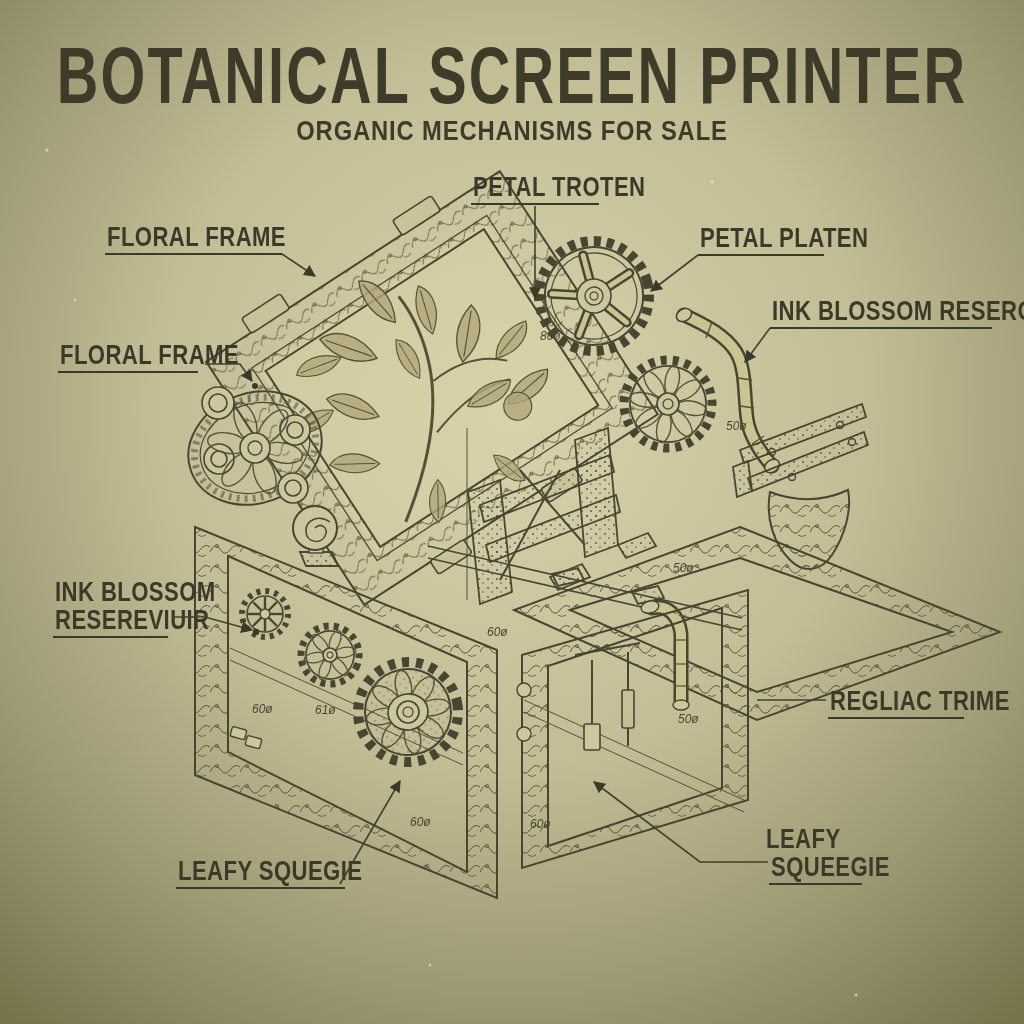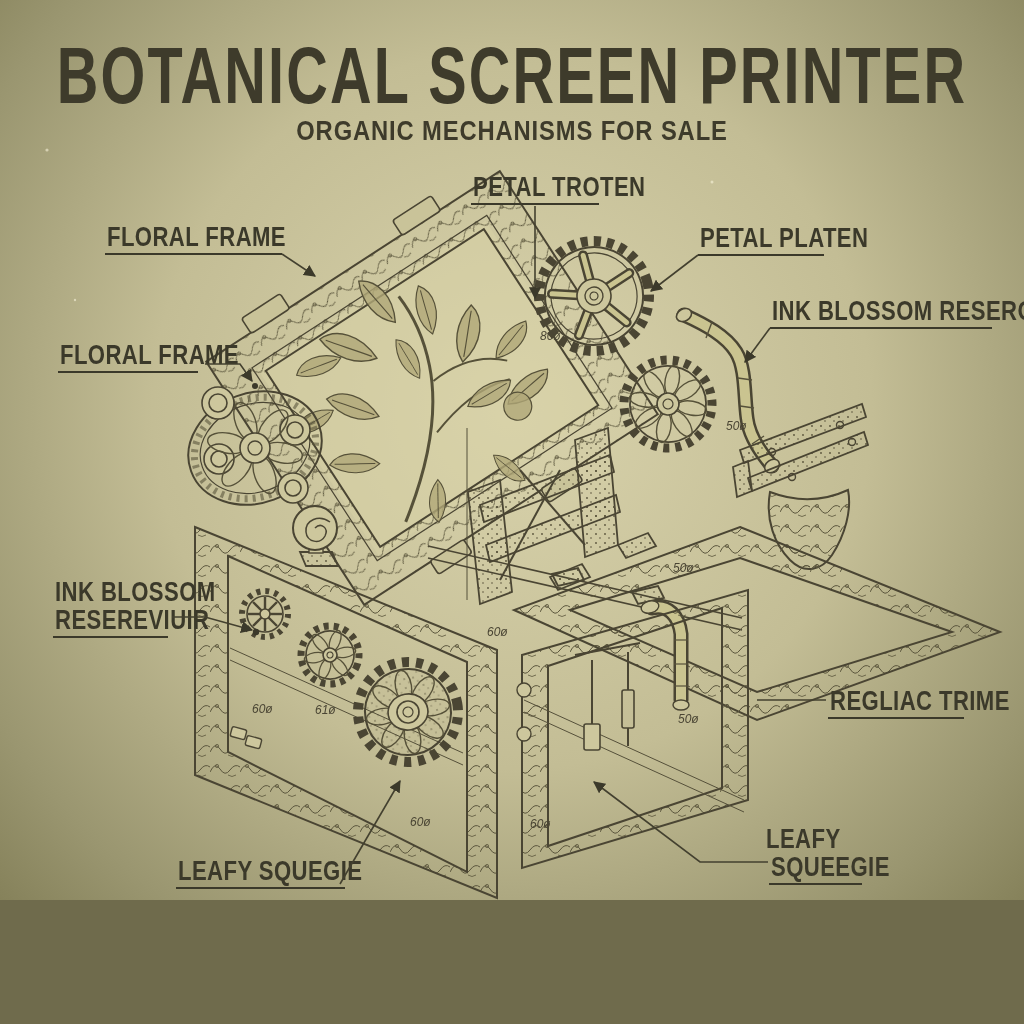--- a/index.html
+++ b/index.html
@@ -1,16 +1,16 @@
 <!DOCTYPE html>
 <html><head>
 <meta charset="utf-8">
 <style>
   html,body{margin:0;padding:0;background:#6f6b4c;}
-  .stage{width:1024px;height:900px;position:relative;overflow:hidden;
+  .stage{width:1024px;height:1024px;position:relative;overflow:hidden;
          font-family:"Liberation Sans",sans-serif;}
   svg{display:block;}
   .lbl{font-family:"Liberation Sans",sans-serif;font-size:27px;font-weight:bold;
        fill:#3b392a;letter-spacing:.5px;}
   .title{font-family:"Liberation Sans",sans-serif;font-weight:bold;fill:#3e3b2b;}
   .ann{font-family:"Liberation Sans",sans-serif;font-size:12px;font-style:italic;fill:#4a4534;}
   .ul{stroke:#3b392a;stroke-width:2;}
   .ld{stroke:#43402f;stroke-width:1.6;fill:none;}
   .ln{stroke:#4a4533;fill:none;}
   .band{fill:url(#vine);fill-rule:evenodd;stroke:#4a4533;stroke-width:2;}

